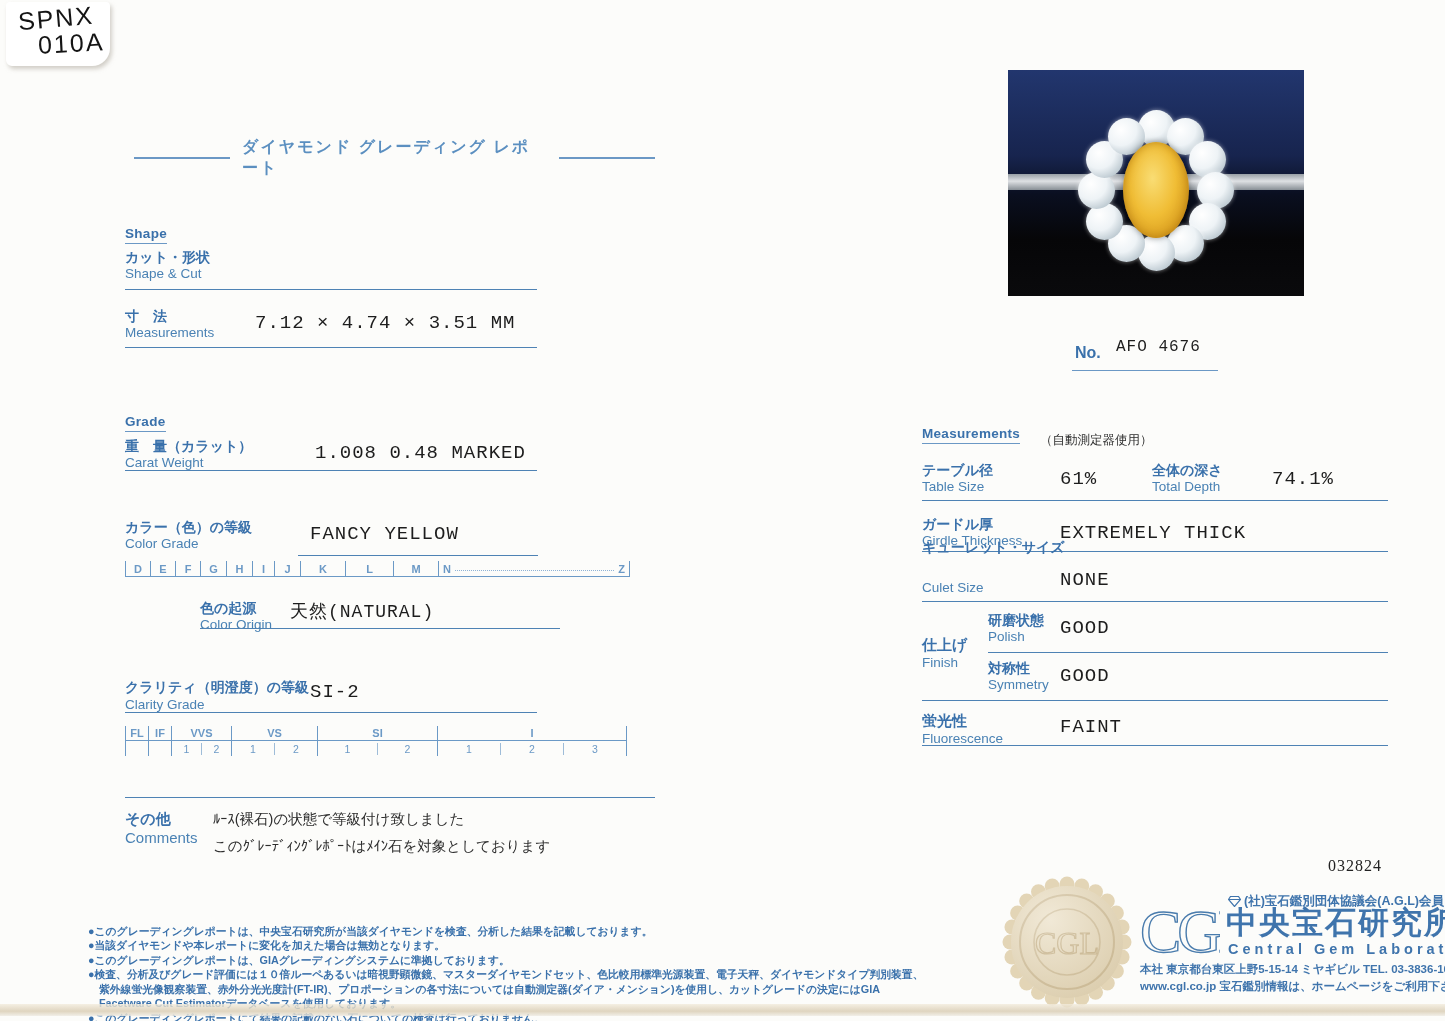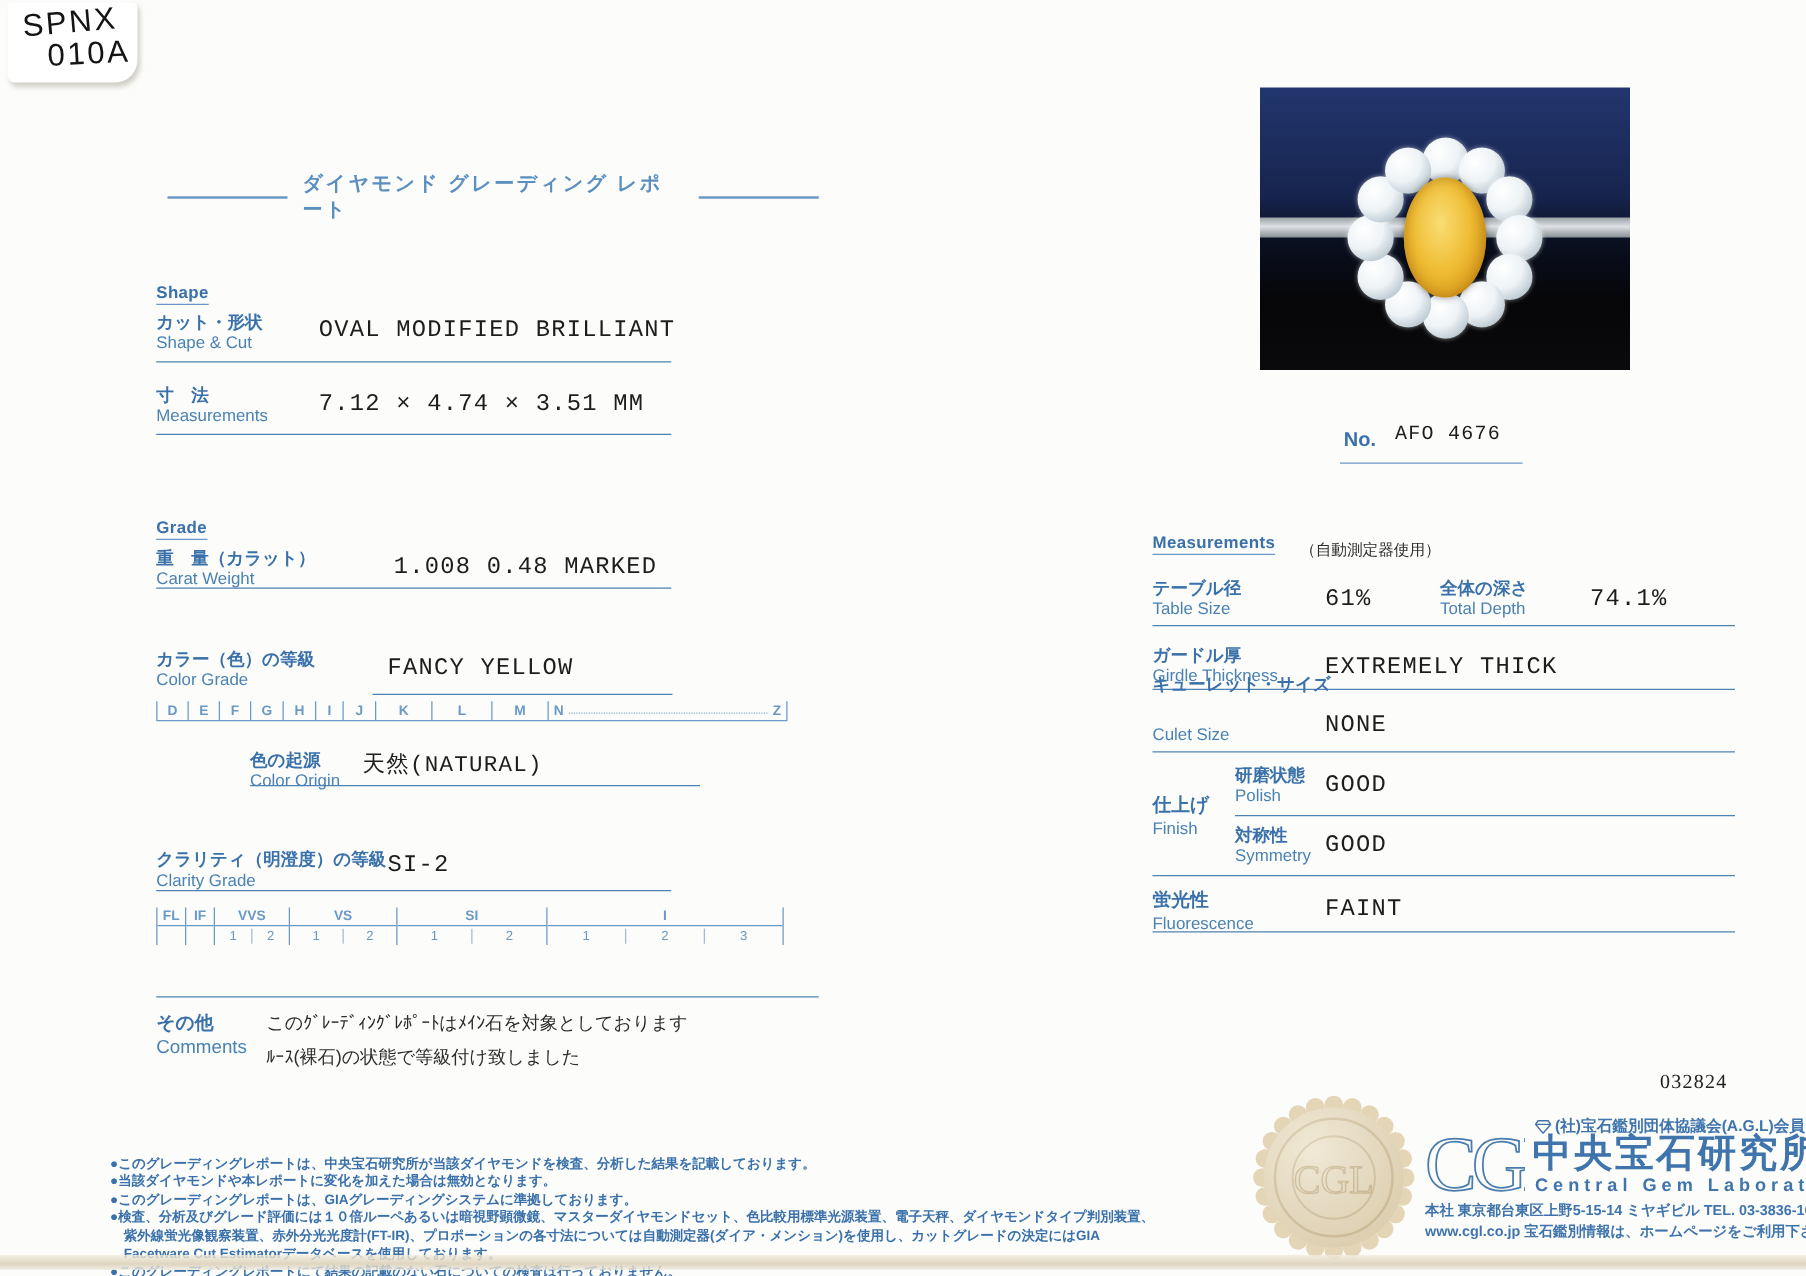--- a/index.html
+++ b/index.html
@@ -101,21 +101,20 @@
   <div class="abs subtitle">
     <span class="bar"></span>
     <span>ダイヤモンド グレーディング レポート</span>
     <span class="bar"></span>
   </div>
 
   <div class="abs sec-header" style="left:125px; top:226px;">Shape</div>
 
   <div class="abs jp" style="left:125px; top:249px;">カット・形状</div>
   <div class="abs en" style="left:125px; top:266px;">Shape &amp; Cut</div>
-  <div class="abs val" style="left:255px; top:253px;">OVAL MODIFIED BRILLIANT</div>
   <div class="abs rule" style="left:125px; top:289px; width:412px;"></div>
 
   <div class="abs jp" style="left:125px; top:308px;">寸　法</div>
   <div class="abs en" style="left:125px; top:325px;">Measurements</div>
   <div class="abs val" style="left:255px; top:312px;">7.12 × 4.74 × 3.51 MM</div>
   <div class="abs rule" style="left:125px; top:347px; width:412px;"></div>
 
   <div class="abs sec-header" style="left:125px; top:414px;">Grade</div>
 
   <div class="abs jp" style="left:125px; top:438px;">重　量（カラット）</div>
@@ -195,22 +194,22 @@
           <span>2</span>
           <span>3</span>
         </div>
       </div>
     </div>
 
   <div class="abs rule" style="left:125px; top:797px; width:530px;"></div>
   <div class="abs jp" style="left:125px; top:810px; font-size:15px;">その他</div>
   <div class="abs en" style="left:125px; top:829px; font-size:15px;">Comments</div>
   <div class="abs" style="left:213px; top:806px; font-size:14.5px; color:#2d2d2d; line-height:1.85;">
+      <div>ﾙｰｽ(裸石)の状態で等級付け致しました</div>
       <div>このｸﾞﾚｰﾃﾞｨﾝｸﾞﾚﾎﾟｰﾄはﾒｲﾝ石を対象としております</div>
-      <div>ﾙｰｽ(裸石)の状態で等級付け致しました</div>
     </div>
 
   <div class="abs photo">
     <div class="band"></div>
     <div id="halo">
         <div class="halo-stone" style="width: 37px; height: 37px; left: 129.5px; top: 39.5px;"></div>
         <div class="halo-stone" style="width: 37px; height: 37px; left: 159.08px; top: 47.8064px;"></div>
         <div class="halo-stone" style="width: 37px; height: 37px; left: 180.734px; top: 70.5px;"></div>
         <div class="halo-stone" style="width: 37px; height: 37px; left: 188.66px; top: 101.5px;"></div>
         <div class="halo-stone" style="width: 37px; height: 37px; left: 180.734px; top: 132.5px;"></div>

